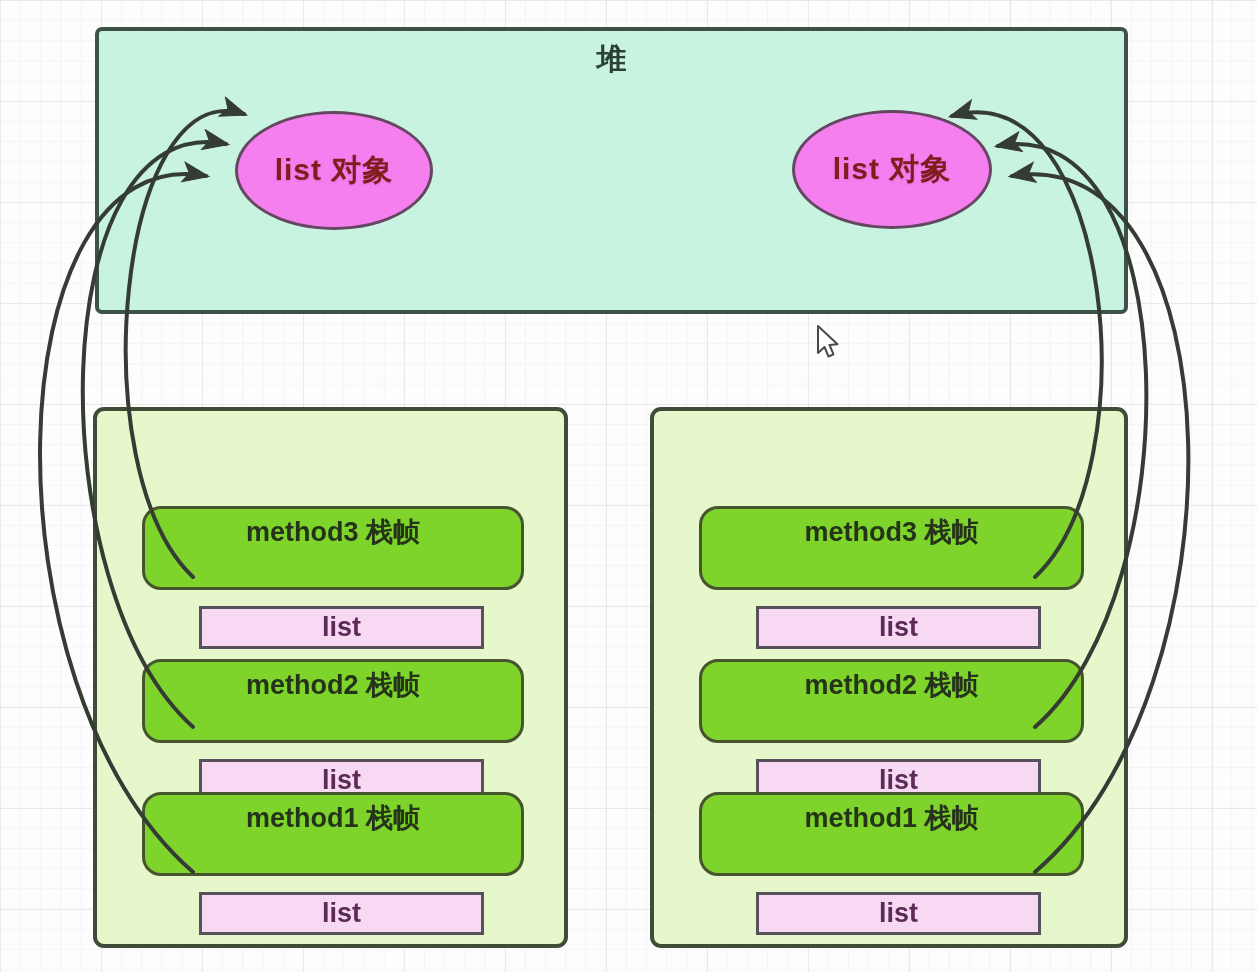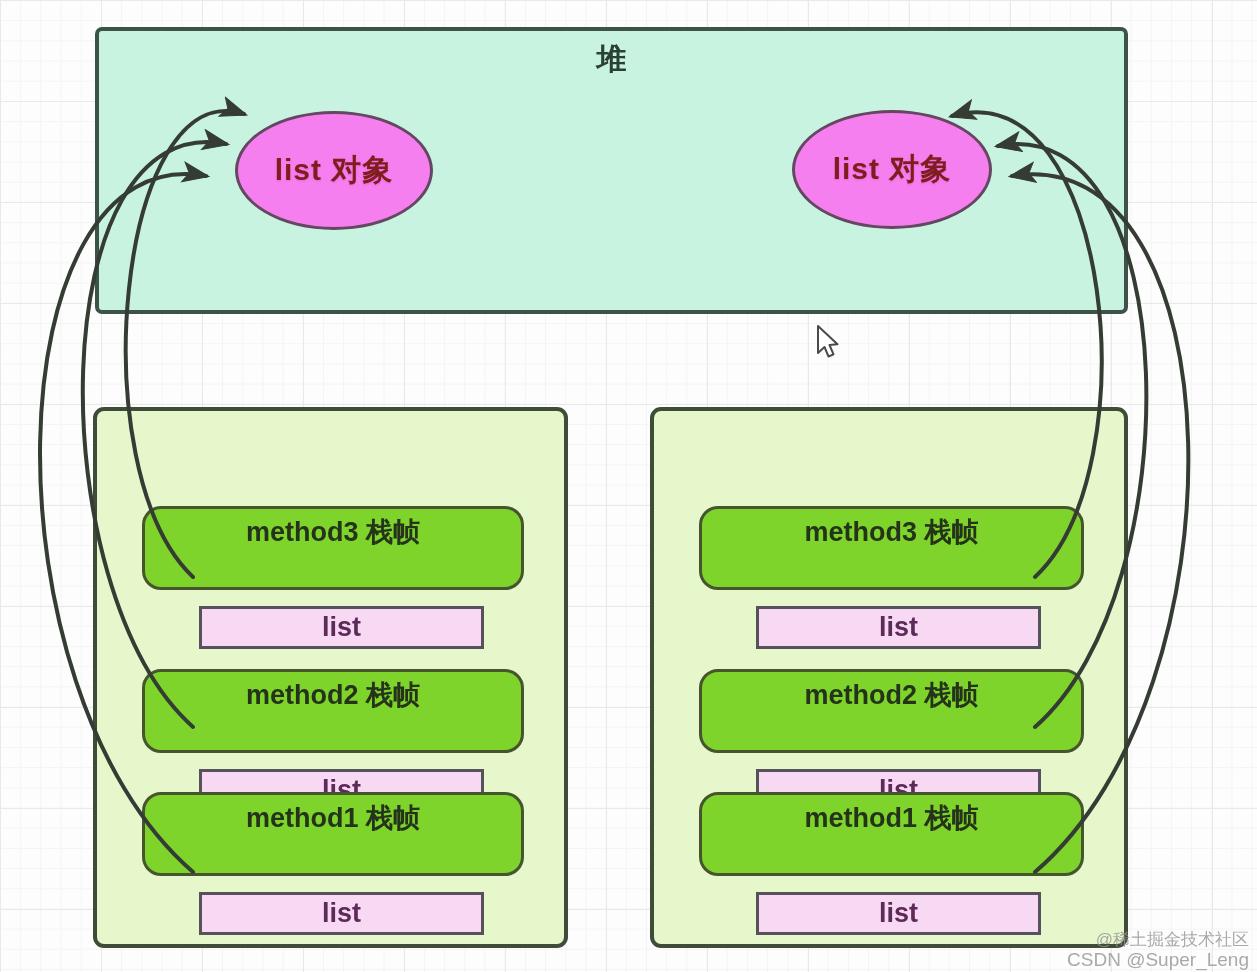--- a/index.html
+++ b/index.html
@@ -39,21 +39,21 @@
   .thread.t1{left:650px;width:478px;}
   .thread-title{
     position:absolute;left:0;right:0;top:10px;text-align:center;
     font-size:29px;font-weight:bold;color:#313a2b;
   }
   .frame{
     position:absolute;left:45px;right:40px;height:84px;box-sizing:border-box;
     background:#7ed42b;border:3px solid #46552d;border-radius:19px;
   }
   .frame.f0{top:95px;}
-  .frame.f1{top:258px;}
+  .frame.f1{top:248px;}
   .frame.f2{top:381px;}
   .frame-title{
     position:absolute;left:0;right:0;top:5px;text-align:center;
     font-size:27px;font-weight:bold;color:#24331a;
   }
   .var-box{
     position:absolute;left:54px;top:53px;width:285px;height:43px;box-sizing:border-box;
     background:#f8d9f4;border:3px solid#57515b;
     display:flex;align-items:center;justify-content:center;
     font-size:27px;font-weight:bold;color:#5d2b58;margin-top:44px;
@@ -137,18 +137,14 @@
       <path d="M 193 872 C -18 690, -8 138, 206 176" marker-end="url(#ah)"></path>
       <path d="M 1035 577 C 1150 470, 1112 70, 952 116" marker-end="url(#ah)"></path>
       <path d="M 1035 727 C 1192 590, 1186 110, 998 146" marker-end="url(#ah)"></path>
       <path d="M 1035 872 C 1248 690, 1238 140, 1012 176" marker-end="url(#ah)"></path>
     </g>
     <g>
       <path d="M 818 326 L 818 353 L 824.5 347 L 828.5 356.5 L 833.5 354.3 L 829.5 345 L 837.5 344.3 Z" fill="#ffffff" stroke="#4a4a4a" stroke-width="2" stroke-linejoin="round"></path>
     </g>
   </svg>
 
-  <div class="watermark">
-    <div class="wm1">@稀土掘金技术社区</div>
-    <div class="wm2">CSDN @Super_Leng</div>
-  </div>
 
 </div>
 
 </body></html>

